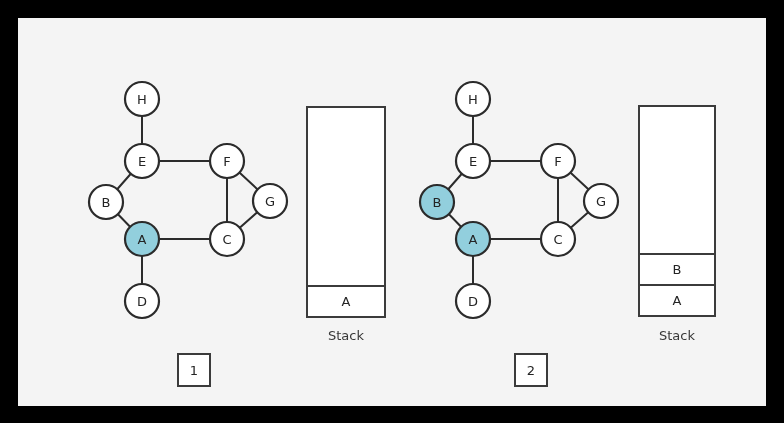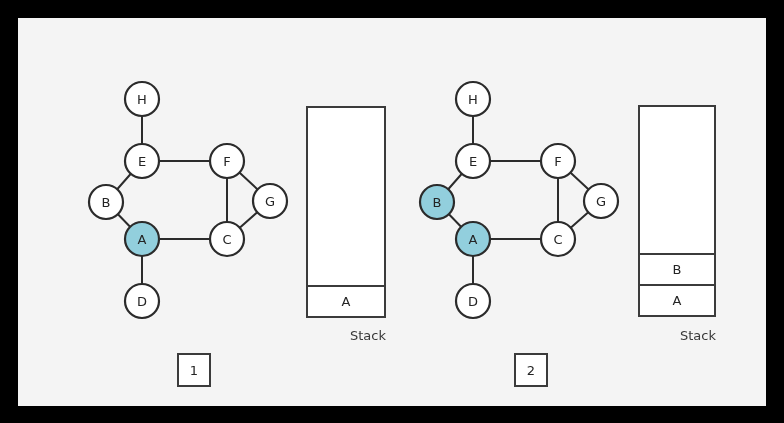--- a/index.html
+++ b/index.html
@@ -74,21 +74,21 @@
     border-top: 2.5px solid #3b3b3b;
     display: flex;
     align-items: center;
     justify-content: center;
     font-size: 13px;
     color: #242424;
     background: #ffffff;
   }
   .stack-label {
     position: absolute;
-    text-align: right;
+    text-align: center;
     font-size: 13px;
     color: #383838;
   }
 
   .step-box {
     position: absolute;
     box-sizing: border-box;
     width: 34px;
     height: 34px;
     border: 2.5px solid #3b3b3b;

